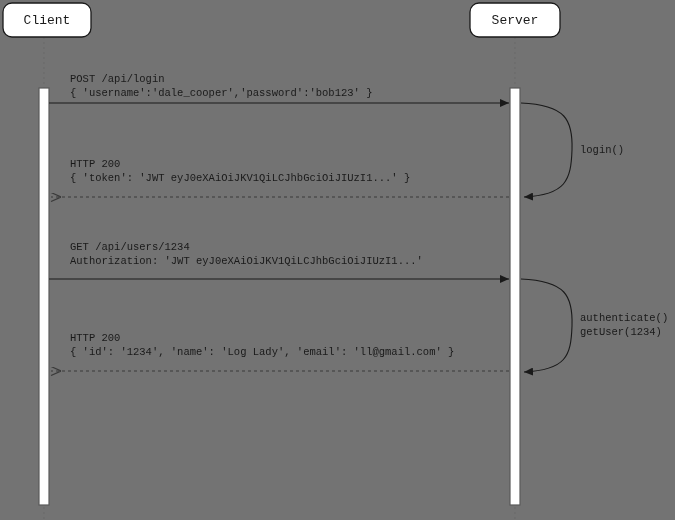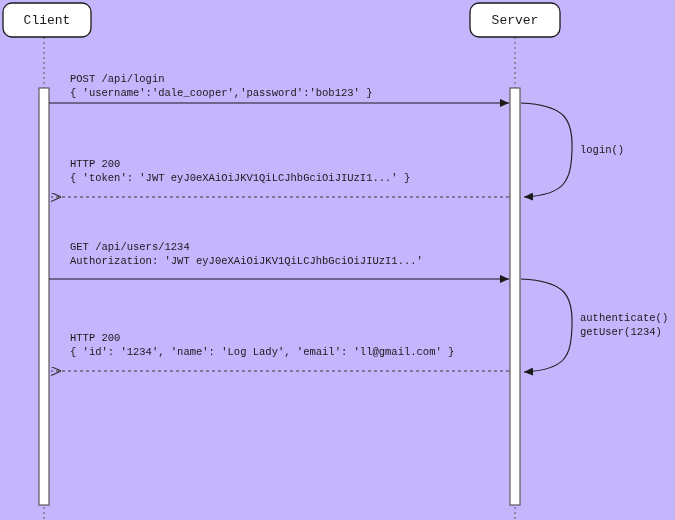--- a/index.html
+++ b/index.html
@@ -9,21 +9,21 @@
     background: #ffffff;
   }
   body {
     font-family: "Liberation Mono", "DejaVu Sans Mono", monospace;
   }
   #diagram-root {
     position: relative;
     width: 675px;
     height: 520px;
     overflow: hidden;
-    background: #c4b5fd;
+    background: #737373;
   }
   #diagram-svg {
     position: absolute;
     left: 0;
     top: 0;
     width: 675px;
     height: 520px;
     display: block;
   }
   .participant-label {

